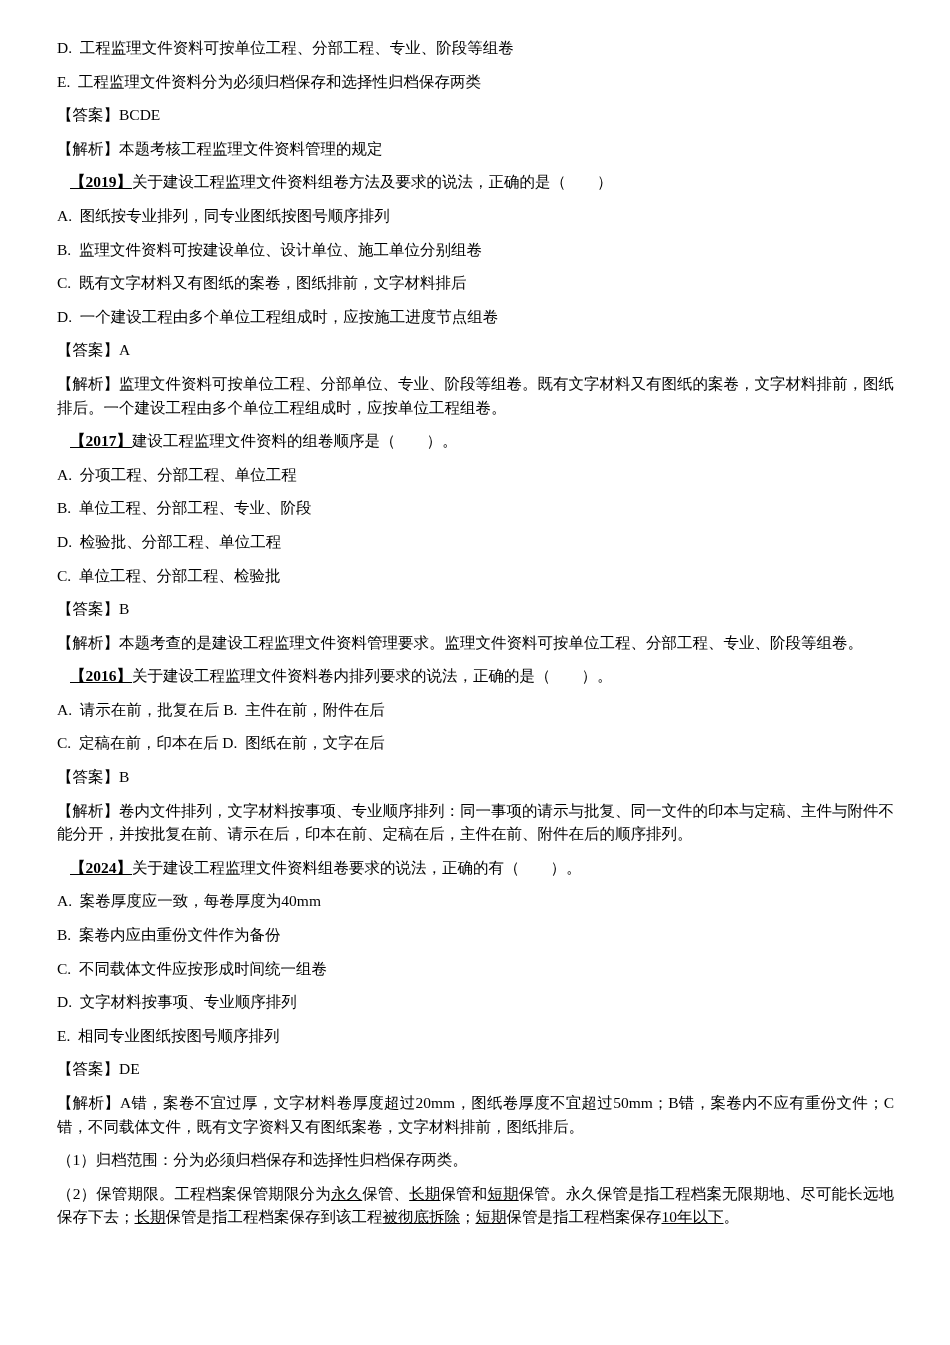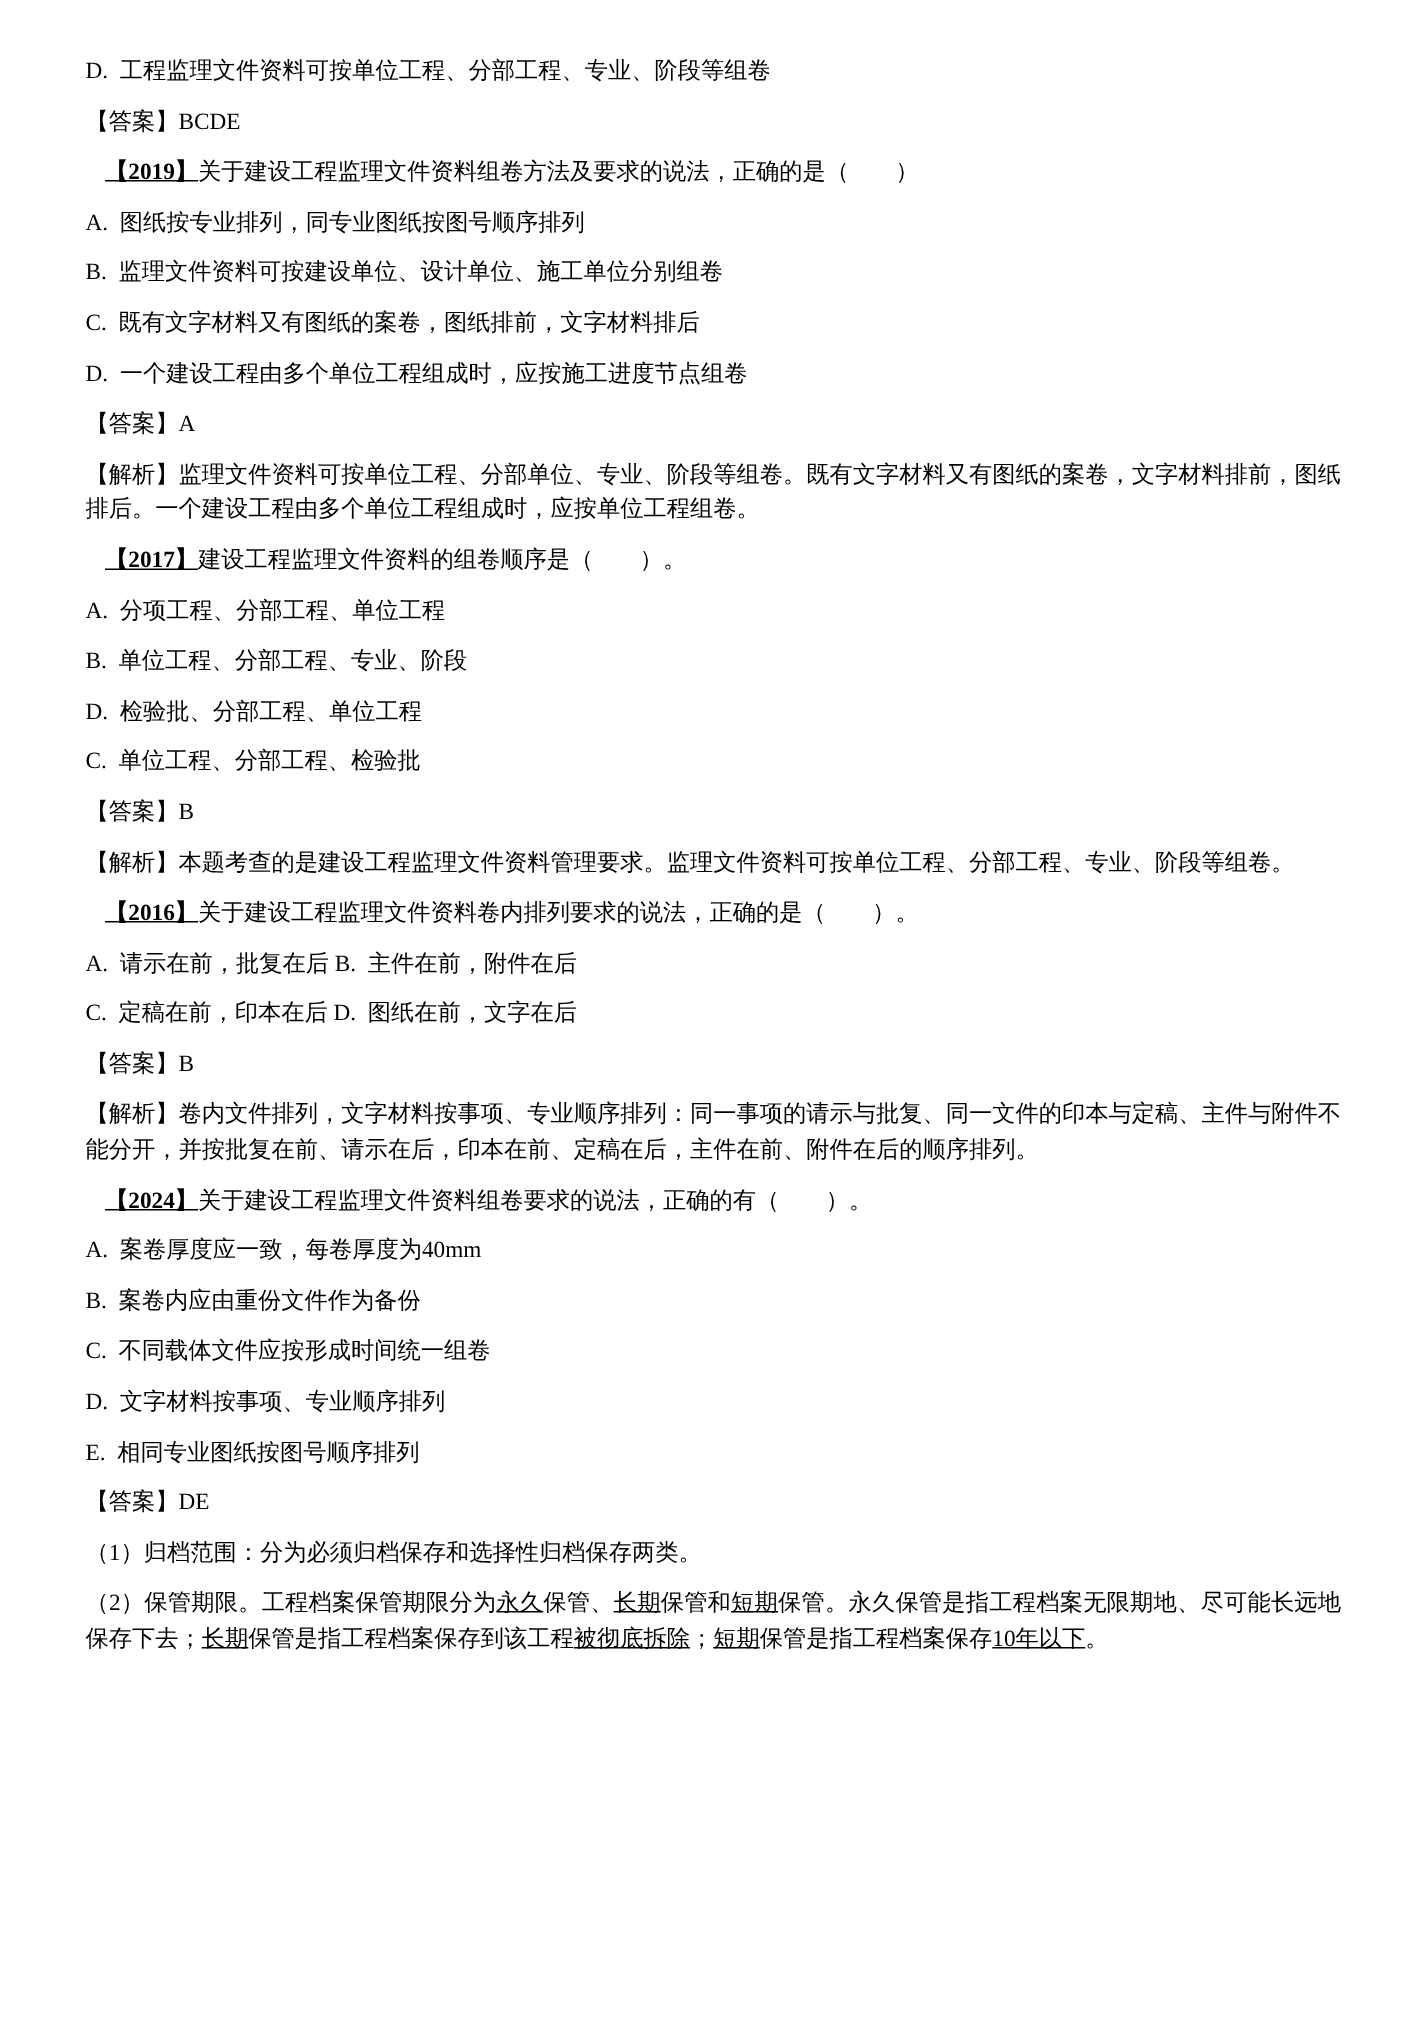--- a/index.html
+++ b/index.html
@@ -27,21 +27,23 @@
   }
   .bold { font-weight: bold; margin-left: 13px; }
   .underline { text-decoration: underline; }
 </style>
 </head>
 <body>
 
 <div class="page">
   <div>
       <p class="para"><span>D.  工程监理文件资料可按单位工程、分部工程、专业、阶段等组卷</span></p>
+      <p class="para"><span>E.  工程监理文件资料分为必须归档保存和选择性归档保存两类</span></p>
       <p class="para"><span>【答案】BCDE</span></p>
+      <p class="para"><span>【解析】本题考核工程监理文件资料管理的规定</span></p>
       <p class="para"><span class="bold underline">【2019】</span><span>关于建设工程监理文件资料组卷方法及要求的说法，正确的是（　　）</span></p>
       <p class="para"><span>A.  图纸按专业排列，同专业图纸按图号顺序排列</span></p>
       <p class="para"><span>B.  监理文件资料可按建设单位、设计单位、施工单位分别组卷</span></p>
       <p class="para"><span>C.  既有文字材料又有图纸的案卷，图纸排前，文字材料排后</span></p>
       <p class="para"><span>D.  一个建设工程由多个单位工程组成时，应按施工进度节点组卷</span></p>
       <p class="para"><span>【答案】A</span></p>
       <p class="para"><span>【解析】监理文件资料可按单位工程、分部单位、专业、阶段等组卷。既有文字材料又有图纸的案卷，文字材料排前，图纸排后。一个建设工程由多个单位工程组成时，应按单位工程组卷。</span></p>
       <p class="para"><span class="bold underline">【2017】</span><span>建设工程监理文件资料的组卷顺序是（　　）。</span></p>
       <p class="para"><span>A.  分项工程、分部工程、单位工程</span></p>
       <p class="para"><span>B.  单位工程、分部工程、专业、阶段</span></p>
@@ -54,16 +56,17 @@
       <p class="para"><span>C.  定稿在前，印本在后 D.  图纸在前，文字在后</span></p>
       <p class="para"><span>【答案】B</span></p>
       <p class="para"><span>【解析】卷内文件排列，文字材料按事项、专业顺序排列：同一事项的请示与批复、同一文件的印本与定稿、主件与附件不能分开，并按批复在前、请示在后，印本在前、定稿在后，主件在前、附件在后的顺序排列。</span></p>
       <p class="para"><span class="bold underline">【2024】</span><span>关于建设工程监理文件资料组卷要求的说法，正确的有（　　）。</span></p>
       <p class="para"><span>A.  案卷厚度应一致，每卷厚度为40mm</span></p>
       <p class="para"><span>B.  案卷内应由重份文件作为备份</span></p>
       <p class="para"><span>C.  不同载体文件应按形成时间统一组卷</span></p>
       <p class="para"><span>D.  文字材料按事项、专业顺序排列</span></p>
       <p class="para"><span>E.  相同专业图纸按图号顺序排列</span></p>
       <p class="para"><span>【答案】DE</span></p>
+      <p class="para"><span>【解析】A错，案卷不宜过厚，文字材料卷厚度超过20mm，图纸卷厚度不宜超过50mm；B错，案卷内不应有重份文件；C错，不同载体文件，既有文字资料又有图纸案卷，文字材料排前，图纸排后。</span></p>
       <p class="para"><span>（1）归档范围：分为必须归档保存和选择性归档保存两类。</span></p>
       <p class="para"><span>（2）保管期限。工程档案保管期限分为</span><span class="underline">永久</span><span>保管、</span><span class="underline">长期</span><span>保管和</span><span class="underline">短期</span><span>保管。永久保管是指工程档案无限期地、尽可能长远地保存下去；</span><span class="underline">长期</span><span>保管是指工程档案保存到该工程</span><span class="underline">被彻底拆除</span><span>；</span><span class="underline">短期</span><span>保管是指工程档案保存</span><span class="underline">10年以下</span><span>。</span></p>
     </div>
 </div>
 
 </body></html>

